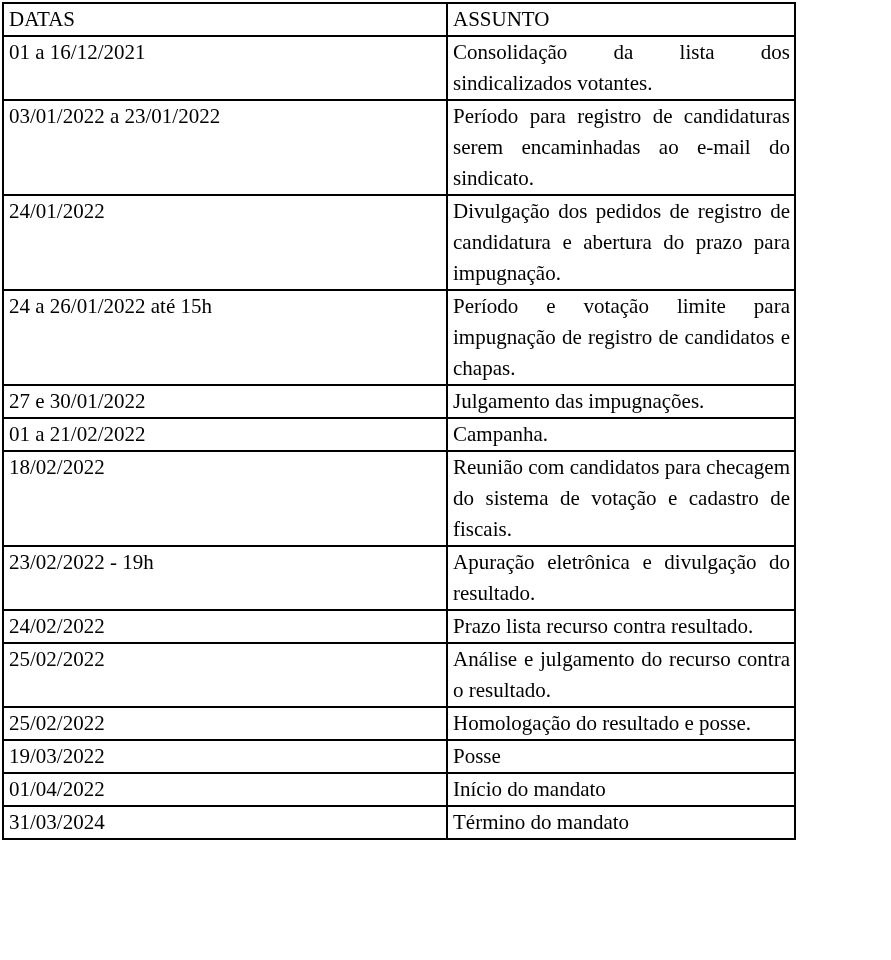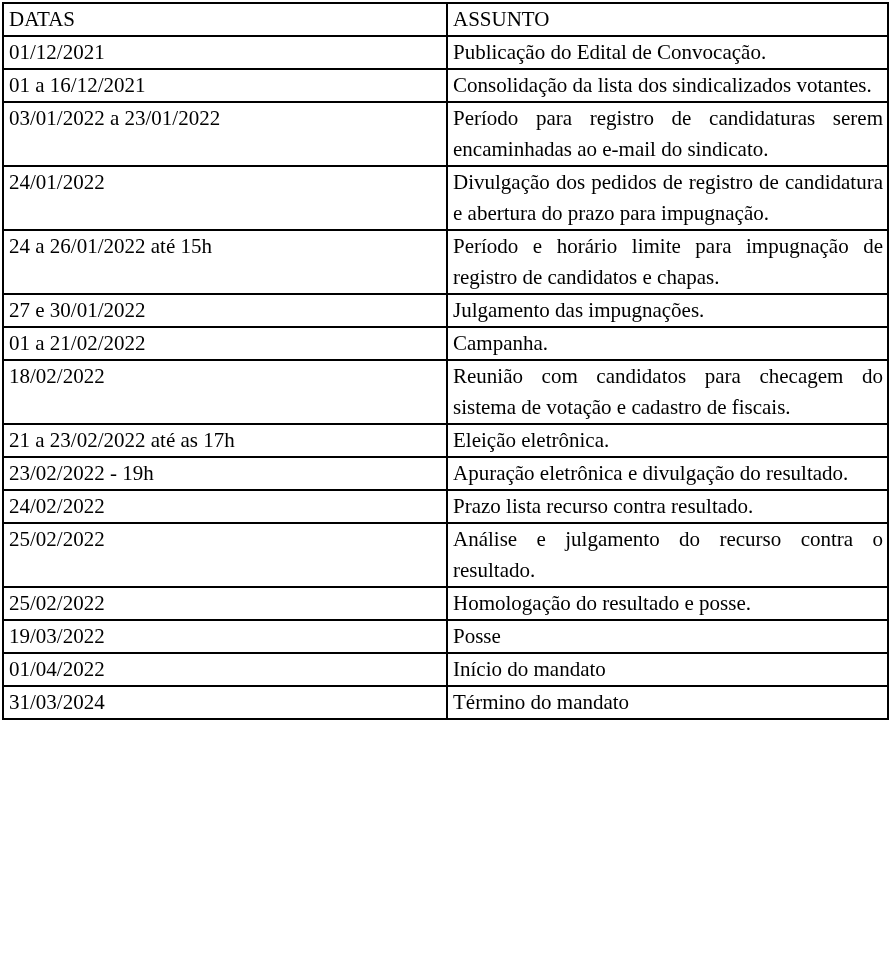--- a/index.html
+++ b/index.html
@@ -9,21 +9,21 @@
       color: #000000;
     }
     body {
       width: 891px;
       box-sizing: border-box;
       padding: 2px;
       font-family: "Liberation Serif", "DejaVu Serif", serif;
     }
     table.schedule {
       table-layout: fixed;
-      width: 887px;
+      width: 794px;
       border-collapse: collapse;
       font-size: 21px;
       line-height: 31px;
     }
     th, td {
       border: 2px solid #000000;
       vertical-align: top;
       padding: 0 4px 0 5px;
       font-weight: normal;
       overflow: hidden;
@@ -42,54 +42,46 @@
     <col class="c-subject">
   </colgroup>
   <thead>
     <tr>
       <th>DATAS</th>
       <th>ASSUNTO</th>
     </tr>
   </thead>
   <tbody>
       <tr>
-        <td class="date-cell">01/12/2021</td>
-        <td class="subject-cell">Publicação do Edital de Convocação.</td>
-      </tr>
-      <tr>
         <td class="date-cell">01 a 16/12/2021</td>
         <td class="subject-cell">Consolidação da lista dos sindicalizados votantes.</td>
       </tr>
       <tr>
         <td class="date-cell">03/01/2022 a 23/01/2022</td>
         <td class="subject-cell">Período para registro de candidaturas serem encaminhadas ao e-mail do sindicato.</td>
       </tr>
       <tr>
         <td class="date-cell">24/01/2022</td>
         <td class="subject-cell">Divulgação dos pedidos de registro de candidatura e abertura do prazo para impugnação.</td>
       </tr>
       <tr>
         <td class="date-cell">24 a 26/01/2022 até 15h</td>
-        <td class="subject-cell">Período e horário limite para impugnação de registro de candidatos e chapas.</td>
+        <td class="subject-cell">Período e votação limite para impugnação de registro de candidatos e chapas.</td>
       </tr>
       <tr>
         <td class="date-cell">27 e 30/01/2022</td>
         <td class="subject-cell">Julgamento das impugnações.</td>
       </tr>
       <tr>
         <td class="date-cell">01 a 21/02/2022</td>
         <td class="subject-cell">Campanha.</td>
       </tr>
       <tr>
         <td class="date-cell">18/02/2022</td>
         <td class="subject-cell">Reunião com candidatos para checagem do sistema de votação e cadastro de fiscais.</td>
-      </tr>
-      <tr>
-        <td class="date-cell">21 a 23/02/2022 até as 17h</td>
-        <td class="subject-cell">Eleição eletrônica.</td>
       </tr>
       <tr>
         <td class="date-cell">23/02/2022 - 19h</td>
         <td class="subject-cell">Apuração eletrônica e divulgação do resultado.</td>
       </tr>
       <tr>
         <td class="date-cell">24/02/2022</td>
         <td class="subject-cell">Prazo lista recurso contra resultado.</td>
       </tr>
       <tr>

